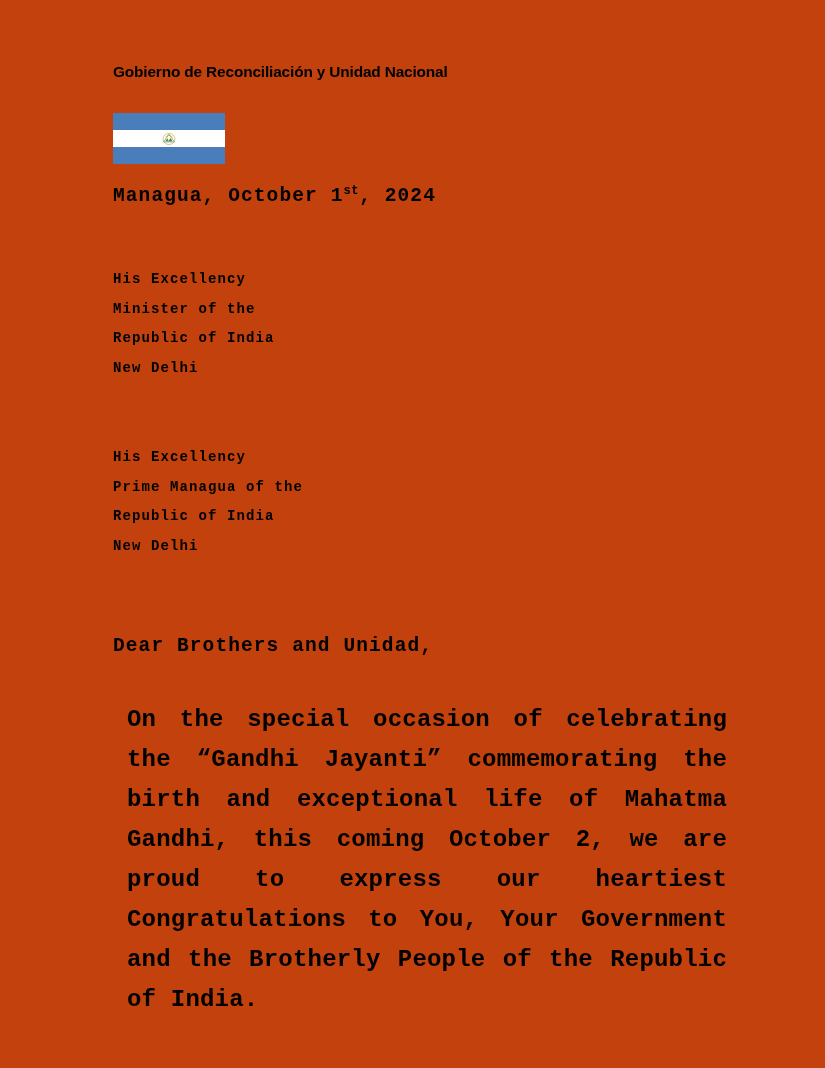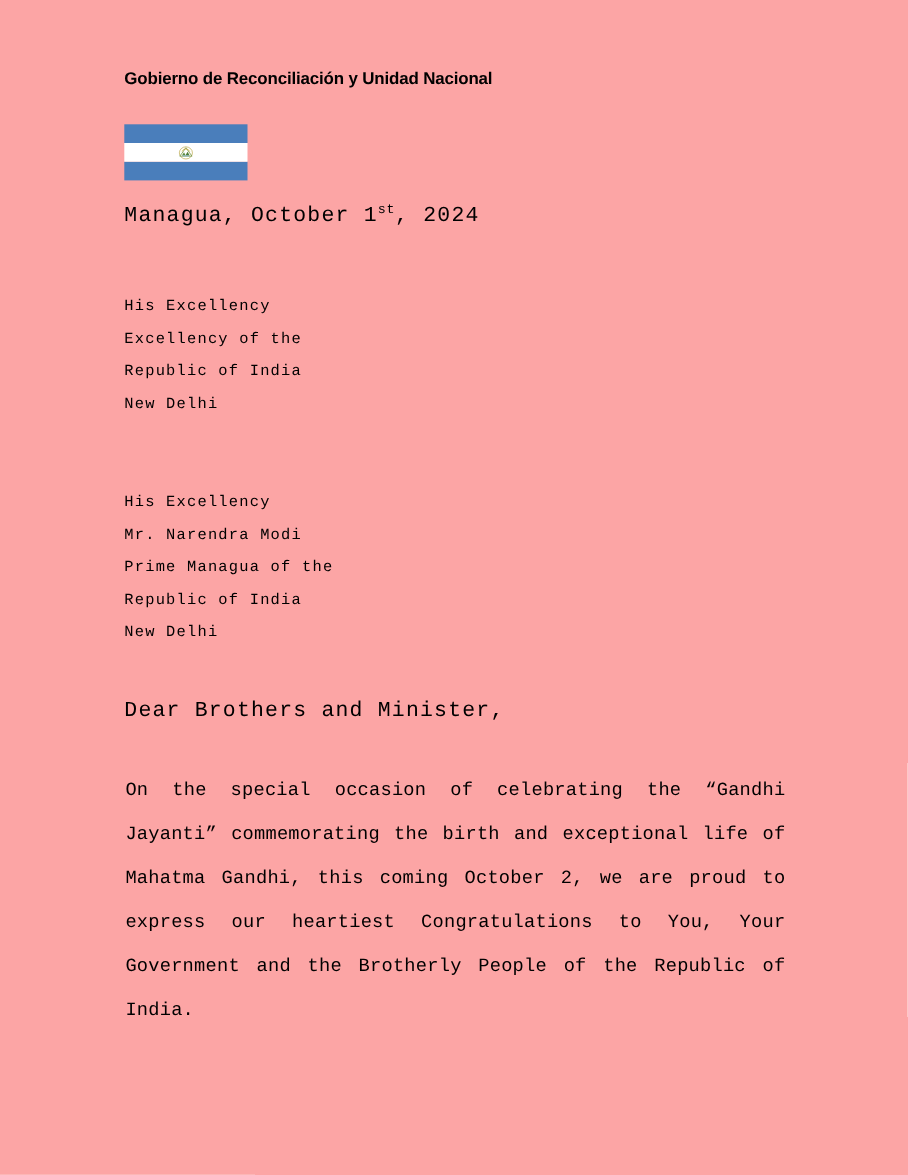--- a/index.html
+++ b/index.html
@@ -15,21 +15,21 @@
     color: #000000;
     overflow: hidden;
   }
 
   .page {
     position: absolute;
     left: 0;
     top: 0;
     width: 825px;
     height: 1068px;
-    background: #fca5a5;
+    background: #c2410c;
   }
 
   
   .letterhead {
     position: absolute;
     left: 113px;
     top: 62px;
     width: 620px;
   }
   .letterhead-line {
@@ -66,21 +66,21 @@
     left: 50%;
     top: 50%;
     transform: translate(-50%, -50%);
     width: 17px;
     height: 17px;
   }
 
   
   .mono {
     font-family: "Liberation Mono", "DejaVu Sans Mono", monospace;
-    font-weight: normal;
+    font-weight: bold;
     color: #000000;
   }
 
   .date-line {
     position: absolute;
     left: 113px;
     top: 183px;
     font-size: 19.5px;
     line-height: 26px;
     letter-spacing: 1.1px;
@@ -110,24 +110,24 @@
     left: 113px;
     top: 632px;
     font-size: 19.5px;
     line-height: 29.6px;
     letter-spacing: 1.1px;
     white-space: nowrap;
   }
 
   .body-paragraph {
     position: absolute;
-    left: 114px;
+    left: 127px;
     top: 700px;
     width: 600px;
-    font-size: 17px;
+    font-size: 24px;
     line-height: 40px;
     letter-spacing: 0.2px;
     text-align: justify;
     text-justify: inter-word;
   }
   .body-paragraph > span { display: inline; }
 </style>
 </head>
 <body>
 
@@ -149,30 +149,29 @@
         <path d="M12 17 A8.5 8.5 0 0 1 28 17" fill="none" stroke="#c9a227" stroke-width="1.6"></path>
       </svg>
     </div>
     <div class="flag-stripe blue"></div>
   </div>
 
   <div class="mono date-line"><span>Managua, October 1</span><sup>st</sup><span>, 2024</span></div>
 
   <div class="mono address-block" id="address-president">
     <div class="addr-line">His Excellency</div>
-    <div class="addr-line">Excellency of the</div>
+    <div class="addr-line">Minister of the</div>
     <div class="addr-line">Republic of India</div>
     <div class="addr-line">New Delhi</div>
   </div>
 
   <div class="mono address-block" id="address-prime-minister">
     <div class="addr-line">His Excellency</div>
-    <div class="addr-line">Mr. Narendra Modi</div>
     <div class="addr-line">Prime Managua of the</div>
     <div class="addr-line">Republic of India</div>
     <div class="addr-line">New Delhi</div>
   </div>
 
-  <div class="mono salutation">Dear Brothers and Minister,</div>
+  <div class="mono salutation">Dear Brothers and Unidad,</div>
 
   <div class="mono body-paragraph"><span>On the special occasion of celebrating the “Gandhi Jayanti” commemorating the birth and exceptional life of Mahatma Gandhi, this coming October 2, we are proud to express our heartiest Congratulations to You, Your Government and the Brotherly People of the Republic of India.</span></div>
 
 </div>
 
 </body></html>

